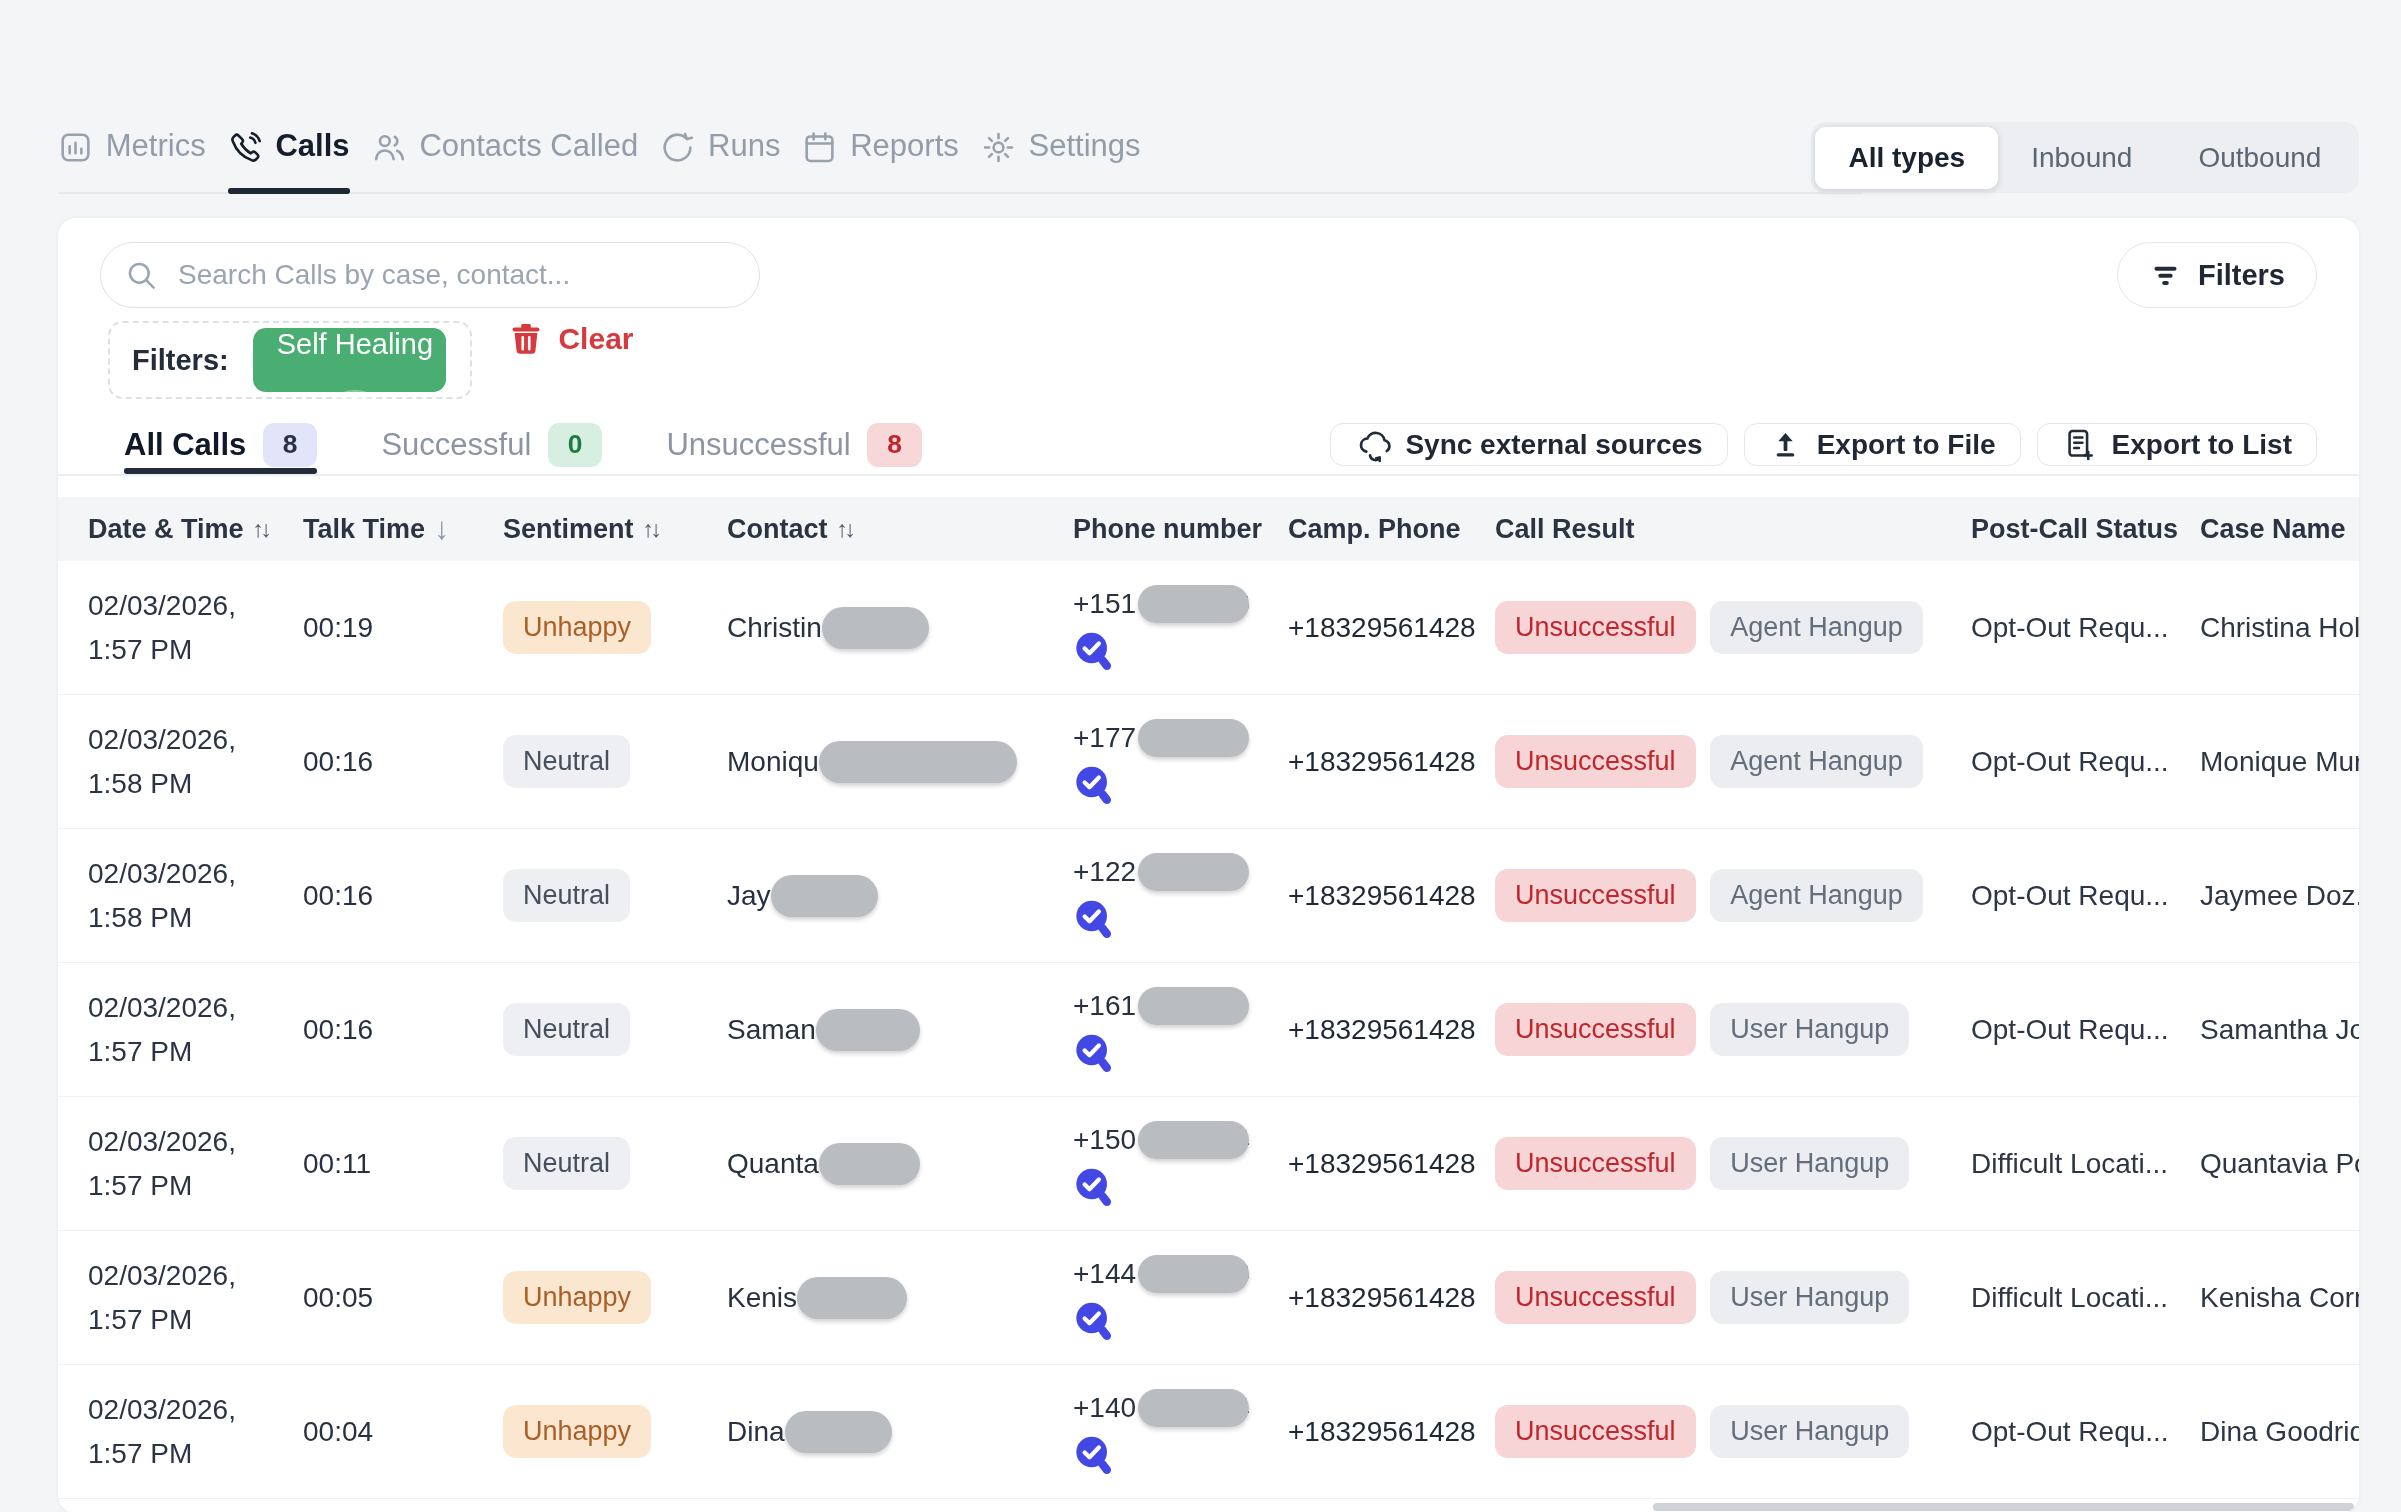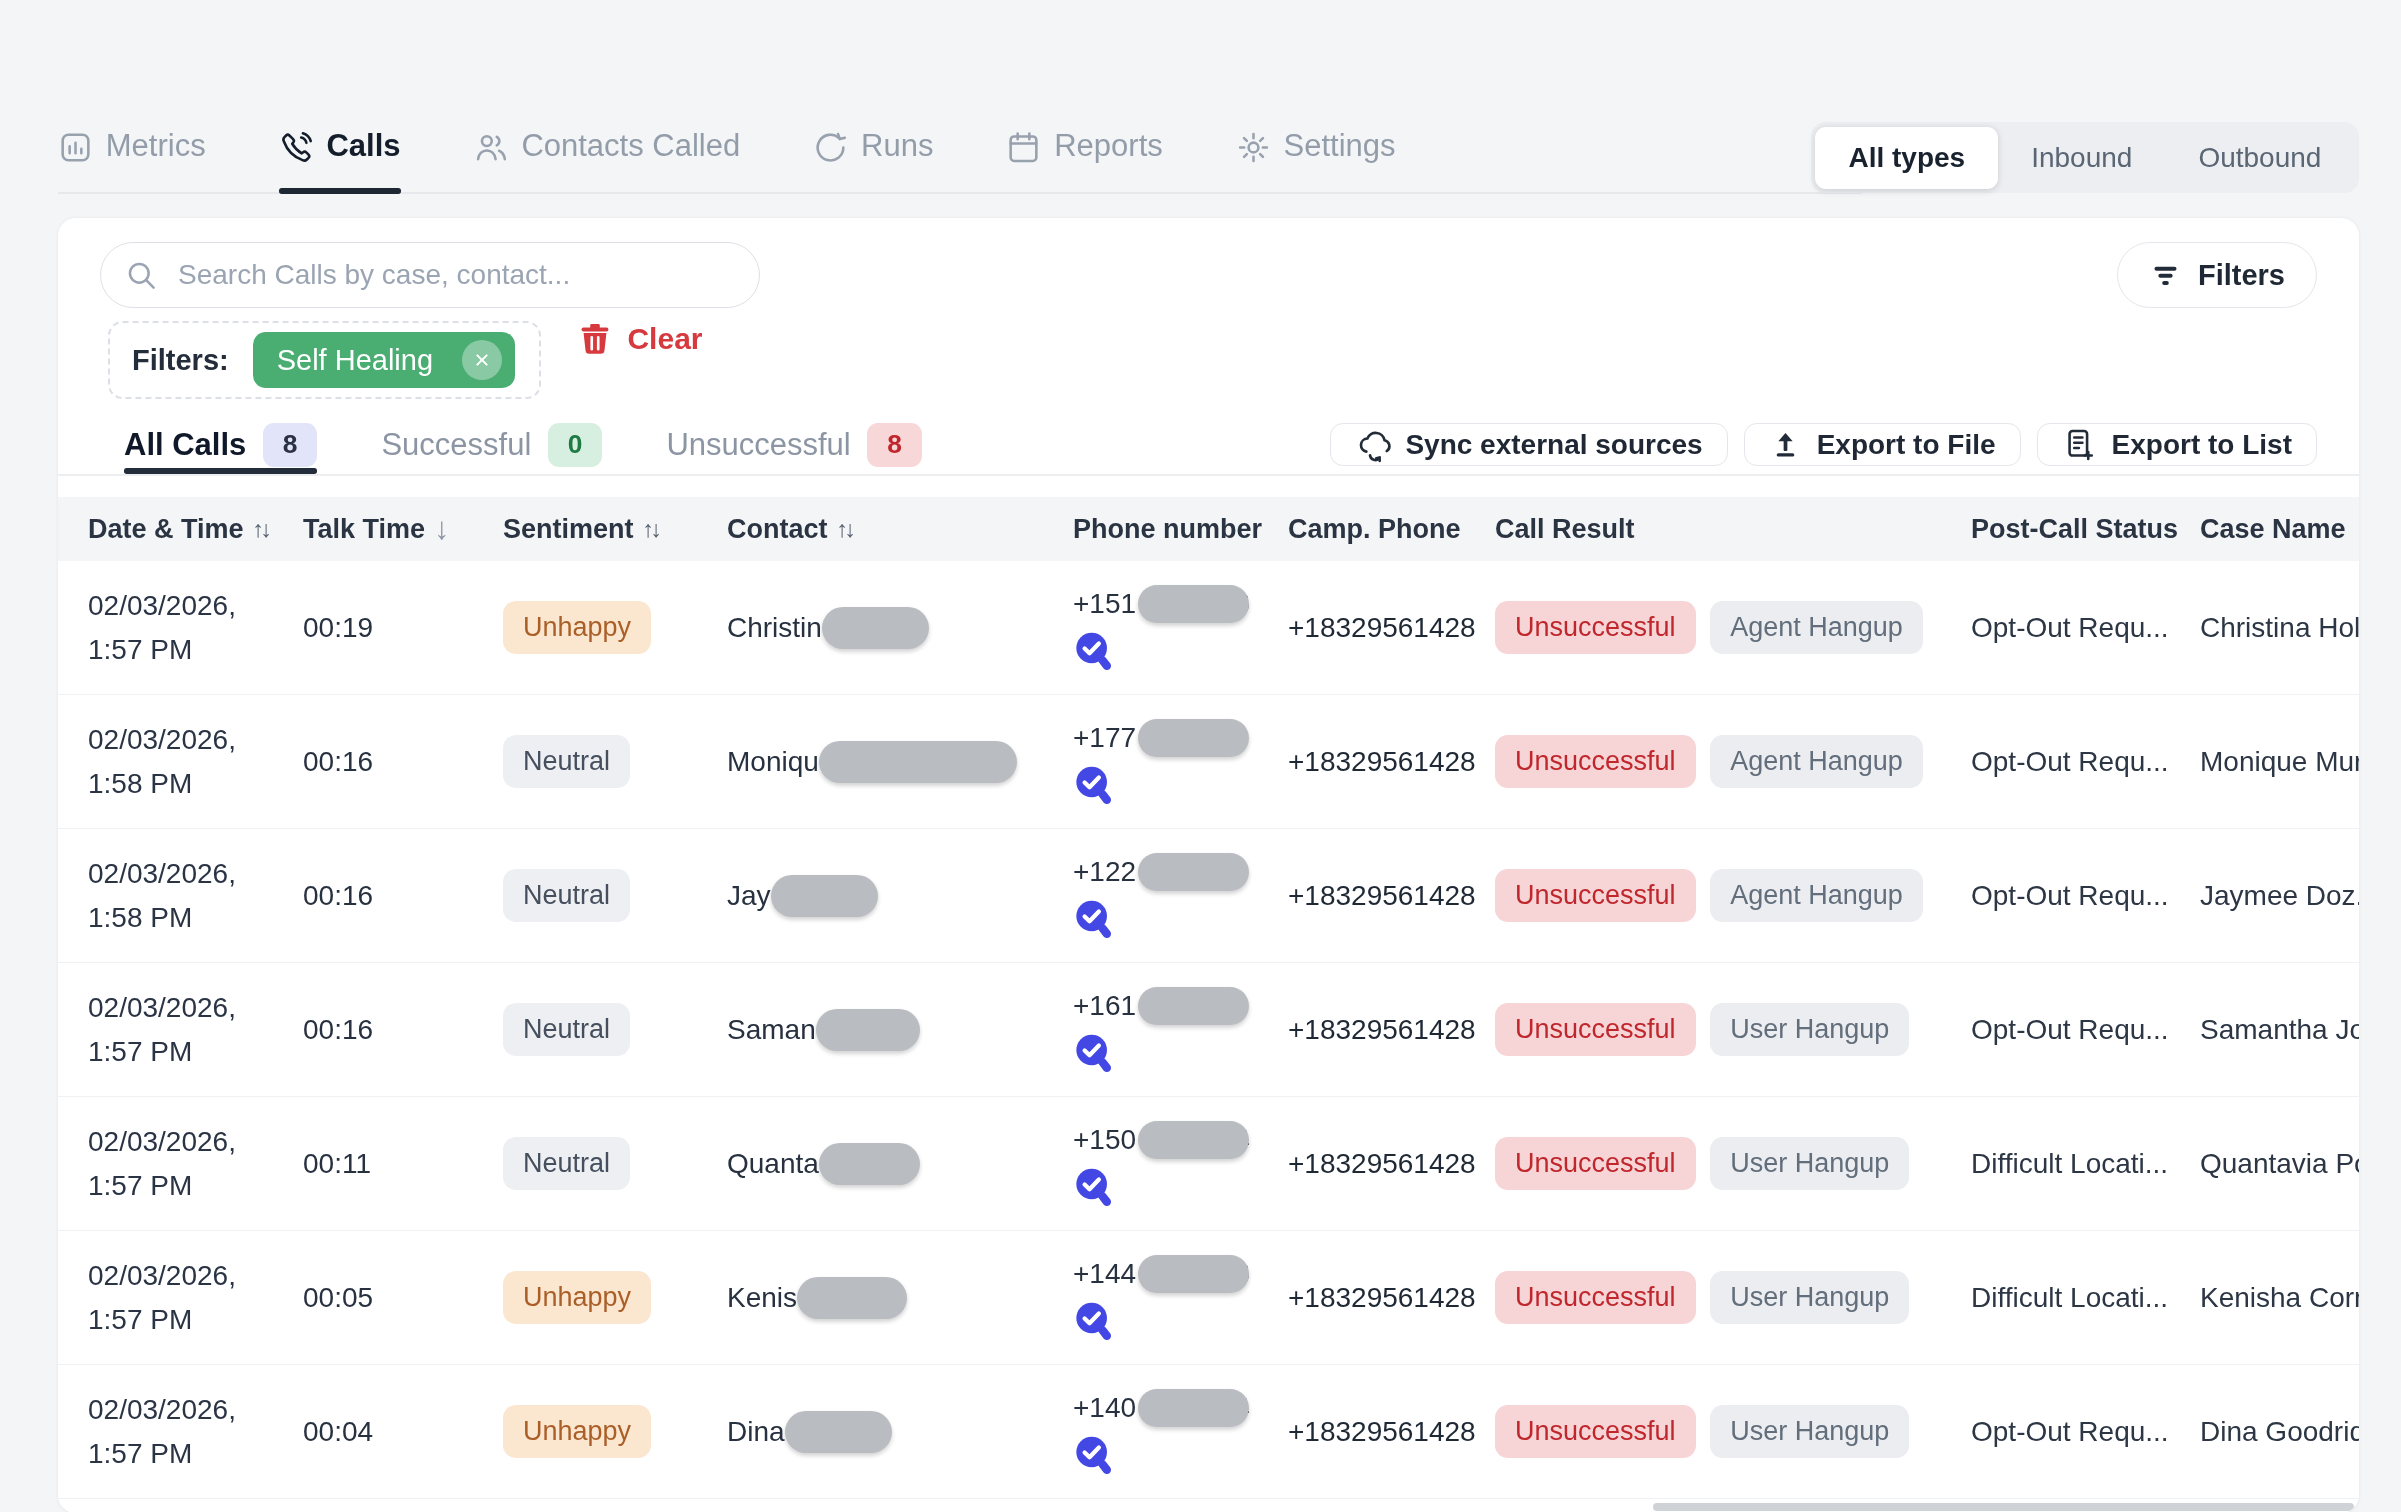--- a/index.html
+++ b/index.html
@@ -9,21 +9,21 @@
 
   
   .runbar{position:absolute;left:58px;top:22px;display:flex;gap:18px;align-items:center;}
   .run-pill{height:66px;display:flex;align-items:center;padding:0 36px;border-radius:14.6px;
             font-size:31px;font-weight:600;color:#273140;background:#eef0f3;cursor:pointer;}
   .run-pill.active{background:#4c53e8;color:#fff;}
   .newrun{height:66px;display:flex;align-items:center;gap:14.6px;padding:0 33px;border-radius:14.6px;
           border:2.7px dashed #c8ccd3;color:#4b5564;font-size:31px;font-weight:500;background:transparent;}
 
   
-  .navrow{position:absolute;left:58px;top:128px;height:66px;display:flex;gap:73px;justify-content:space-between;}
+  .navrow{position:absolute;left:58px;top:128px;height:66px;display:flex;gap:22px;justify-content:space-between;}
   .navrow .hairline{position:absolute;left:0;bottom:0;width:1804px;height:1.8px;background:#e6e8eb;}
   .nav-item{position:relative;display:flex;align-items:flex-start;gap:12.8px;font-size:31px;color:#939daa;
             font-weight:500;padding-bottom:22px;}
   .nav-item .nicon{color:#98a1ae;margin-top:1.8px;}
   .nav-item.active{color:#141d2b;font-weight:700;}
   .nav-item.active .nicon{color:#141d2b;}
   .nav-item.active:after{content:"";position:absolute;left:0;right:0;bottom:0;height:6.4px;background:#1e2835;border-radius:2.7px;}
 
   
   .segmented{position:absolute;right:42px;top:122px;height:62px;background:#eceef1;border-radius:14.6px;
@@ -41,22 +41,22 @@
   .search-box input{border:none;outline:none;flex:1;font-size:28px;color:#39424f;background:transparent;
                     font-family:"Liberation Sans", sans-serif;}
   .search-box input::placeholder{color:#9aa4b2;}
   .filters-btn{height:66px;box-sizing:border-box;padding:0 31px;border:1.8px solid #e3e6ea;border-radius:33px;
                background:#fff;display:flex;align-items:center;gap:16.4px;font-size:29px;font-weight:700;color:#1f2834;}
 
   .filterbar{position:absolute;left:50px;top:103px;height:78px;display:flex;align-items:flex-start;gap:36px;}
   .filter-group{display:flex;align-items:center;gap:24px;border:2.7px dashed #dcdfe5;border-radius:14.6px;
                 padding:0 24px 0 22px;height:78px;box-sizing:border-box;}
   .filter-label{font-size:29px;font-weight:700;color:#232d3b;}
-  .chip{background:#4aad72;color:#fff;border-radius:12.8px;height:56px;display:flex;align-items:center;
-        gap:29px;padding:0 12.8px 0 24px;font-size:29px;font-weight:500;}
+  .chip{background:#4aad72;color:#fff;border-radius:12.8px;height:64px;display:flex;align-items:center;
+        gap:29px;padding:0 12.8px 0 24px;font-size:29px;font-weight:500;flex-direction:column;}
   .chip-x{width:40px;height:40px;border-radius:50%;background:rgba(255,255,255,.35);display:flex;align-items:center;justify-content:center;}
   .clear-btn{display:flex;align-items:center;gap:14.6px;color:#d63a3e;font-weight:700;font-size:30px;}
 
   
   .tabs-hairline{position:absolute;left:0;right:0;top:256px;height:1.8px;background:#eceef0;}
   .calltabs{position:absolute;left:42px;right:42px;top:197px;height:59px;display:flex;align-items:center;margin-left:24px;}
   .ctab{position:relative;height:59px;display:flex;align-items:center;gap:16.4px;margin-right:64px;
         font-size:31px;color:#8c95a3;font-weight:500;}
   .ctab.active{color:#10192a;font-weight:700;}
   .ctab.active:after{content:"";position:absolute;left:0;right:0;bottom:0;height:6.4px;background:#232c3a;border-radius:2.7px;}

